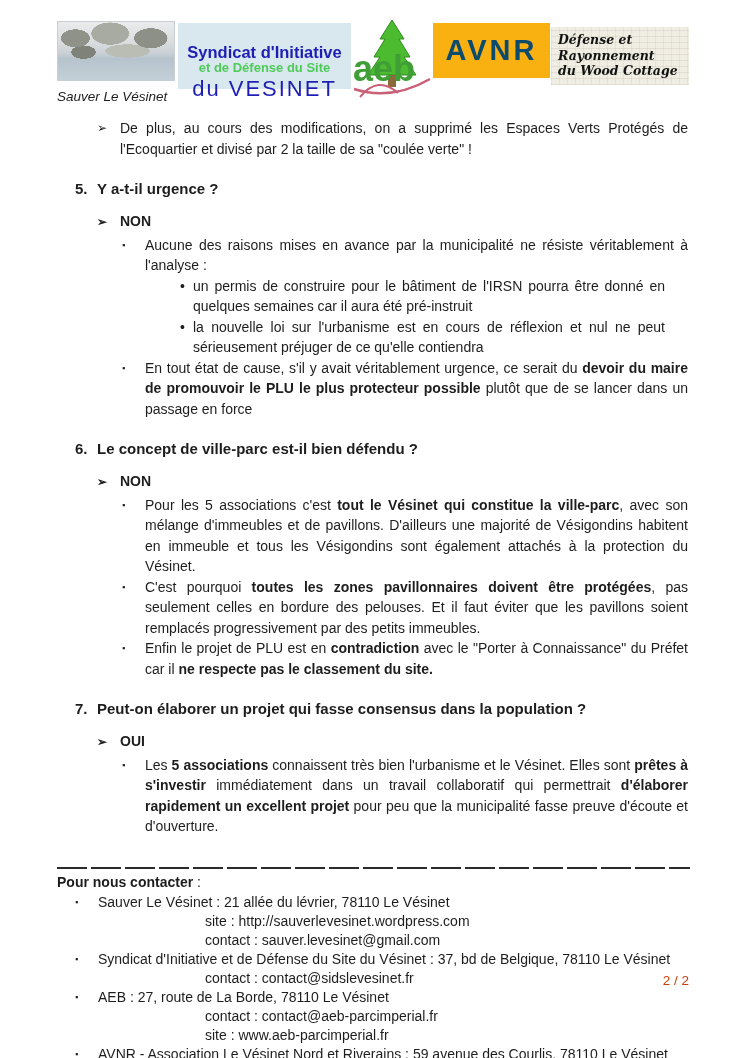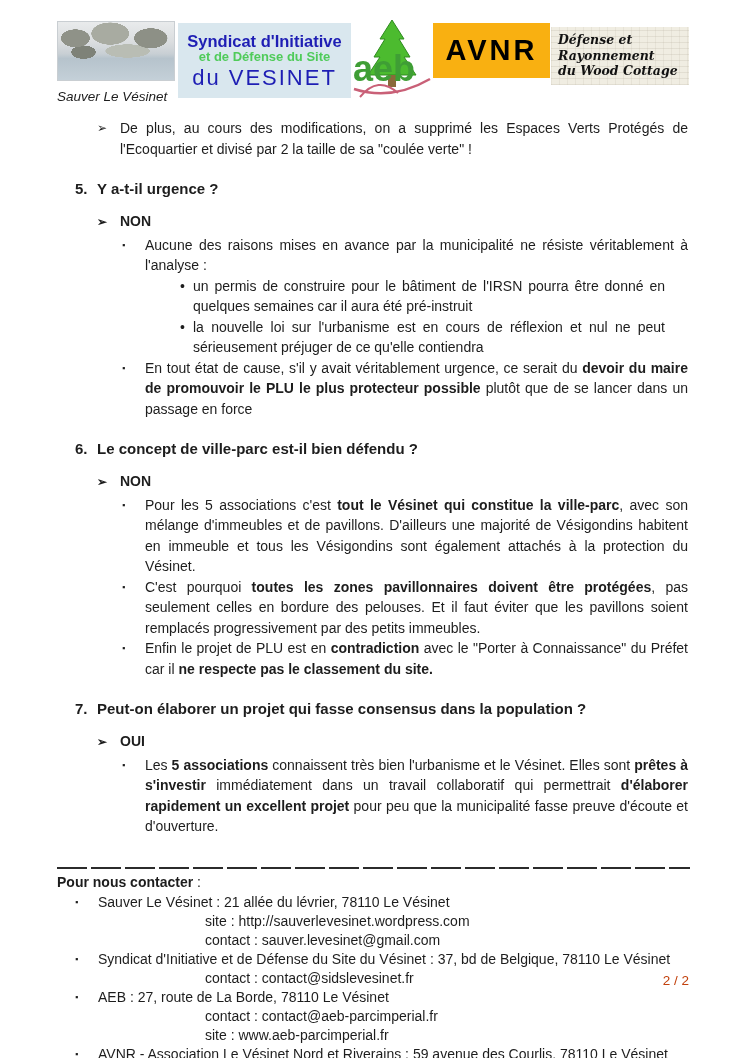--- a/index.html
+++ b/index.html
@@ -16,27 +16,27 @@
     width:118px;height:60px;border:1px solid #c9ced2;box-sizing:border-box;
     background:
       radial-gradient(ellipse 26px 16px at 15% 28%,#8f9288 0 55%,transparent 56%),
       radial-gradient(ellipse 34px 20px at 45% 20%,#a8aba1 0 55%,transparent 56%),
       radial-gradient(ellipse 30px 18px at 80% 28%,#8d9086 0 55%,transparent 56%),
       radial-gradient(ellipse 40px 12px at 60% 50%,#b9bdb4 0 55%,transparent 56%),
       radial-gradient(ellipse 22px 12px at 22% 52%,#7e8278 0 55%,transparent 56%),
       linear-gradient(180deg,#e9ebec 0%,#dadddf 35%,#c8cfd4 55%,#b6c3cc 63%,#c4d0d8 100%);
   }
   .caption{font-style:italic;font-size:13.5px;margin-top:8px;color:#1d1d1d;white-space:nowrap}
-  .lg-syndicat{flex:none;width:173px;height:75px;background:#d9e7ee;text-align:center;padding-top:9px;box-sizing:border-box;margin-top:2px}
+  .lg-syndicat{flex:none;width:173px;height:66px;background:#d9e7ee;text-align:center;padding-top:20px;box-sizing:border-box;margin-top:2px}
   .syn1{color:#1E1EB4;font-weight:bold;font-size:16.5px;line-height:1.12}
   .syn2{color:#4FCB5A;font-weight:bold;font-size:13px;line-height:1.15}
   .syn3{color:#1E1EB4;font-weight:normal;font-size:22px;letter-spacing:2px;line-height:1.2}
   .lg-aeb{flex:none;width:80px;height:82px;position:relative;margin-top:-2px}
   .lg-avnr{flex:none;width:117px;height:55px;background:#F9B011;display:flex;align-items:center;justify-content:center;margin-top:2px}
-  .avnr-txt{font-weight:bold;font-size:29px;letter-spacing:3px;color:#000000}
+  .avnr-txt{font-weight:bold;font-size:29px;letter-spacing:3px;color:#0c4a6e}
   .lg-wood{
     flex:none;width:138px;height:58px;margin-top:6px;box-sizing:border-box;padding:5px 0 0 7px;
     background-color:#f0ede2;
     background-image:
       repeating-linear-gradient(0deg,rgba(140,130,110,.14) 0 1px,transparent 1px 6px),
       repeating-linear-gradient(90deg,rgba(140,130,110,.10) 0 1px,transparent 1px 8px);
   }
   .wood-line{font-family:"DejaVu Serif",serif;font-style:italic;font-weight:bold;font-size:12.5px;line-height:1.25;color:#121212;white-space:nowrap}
 
   

